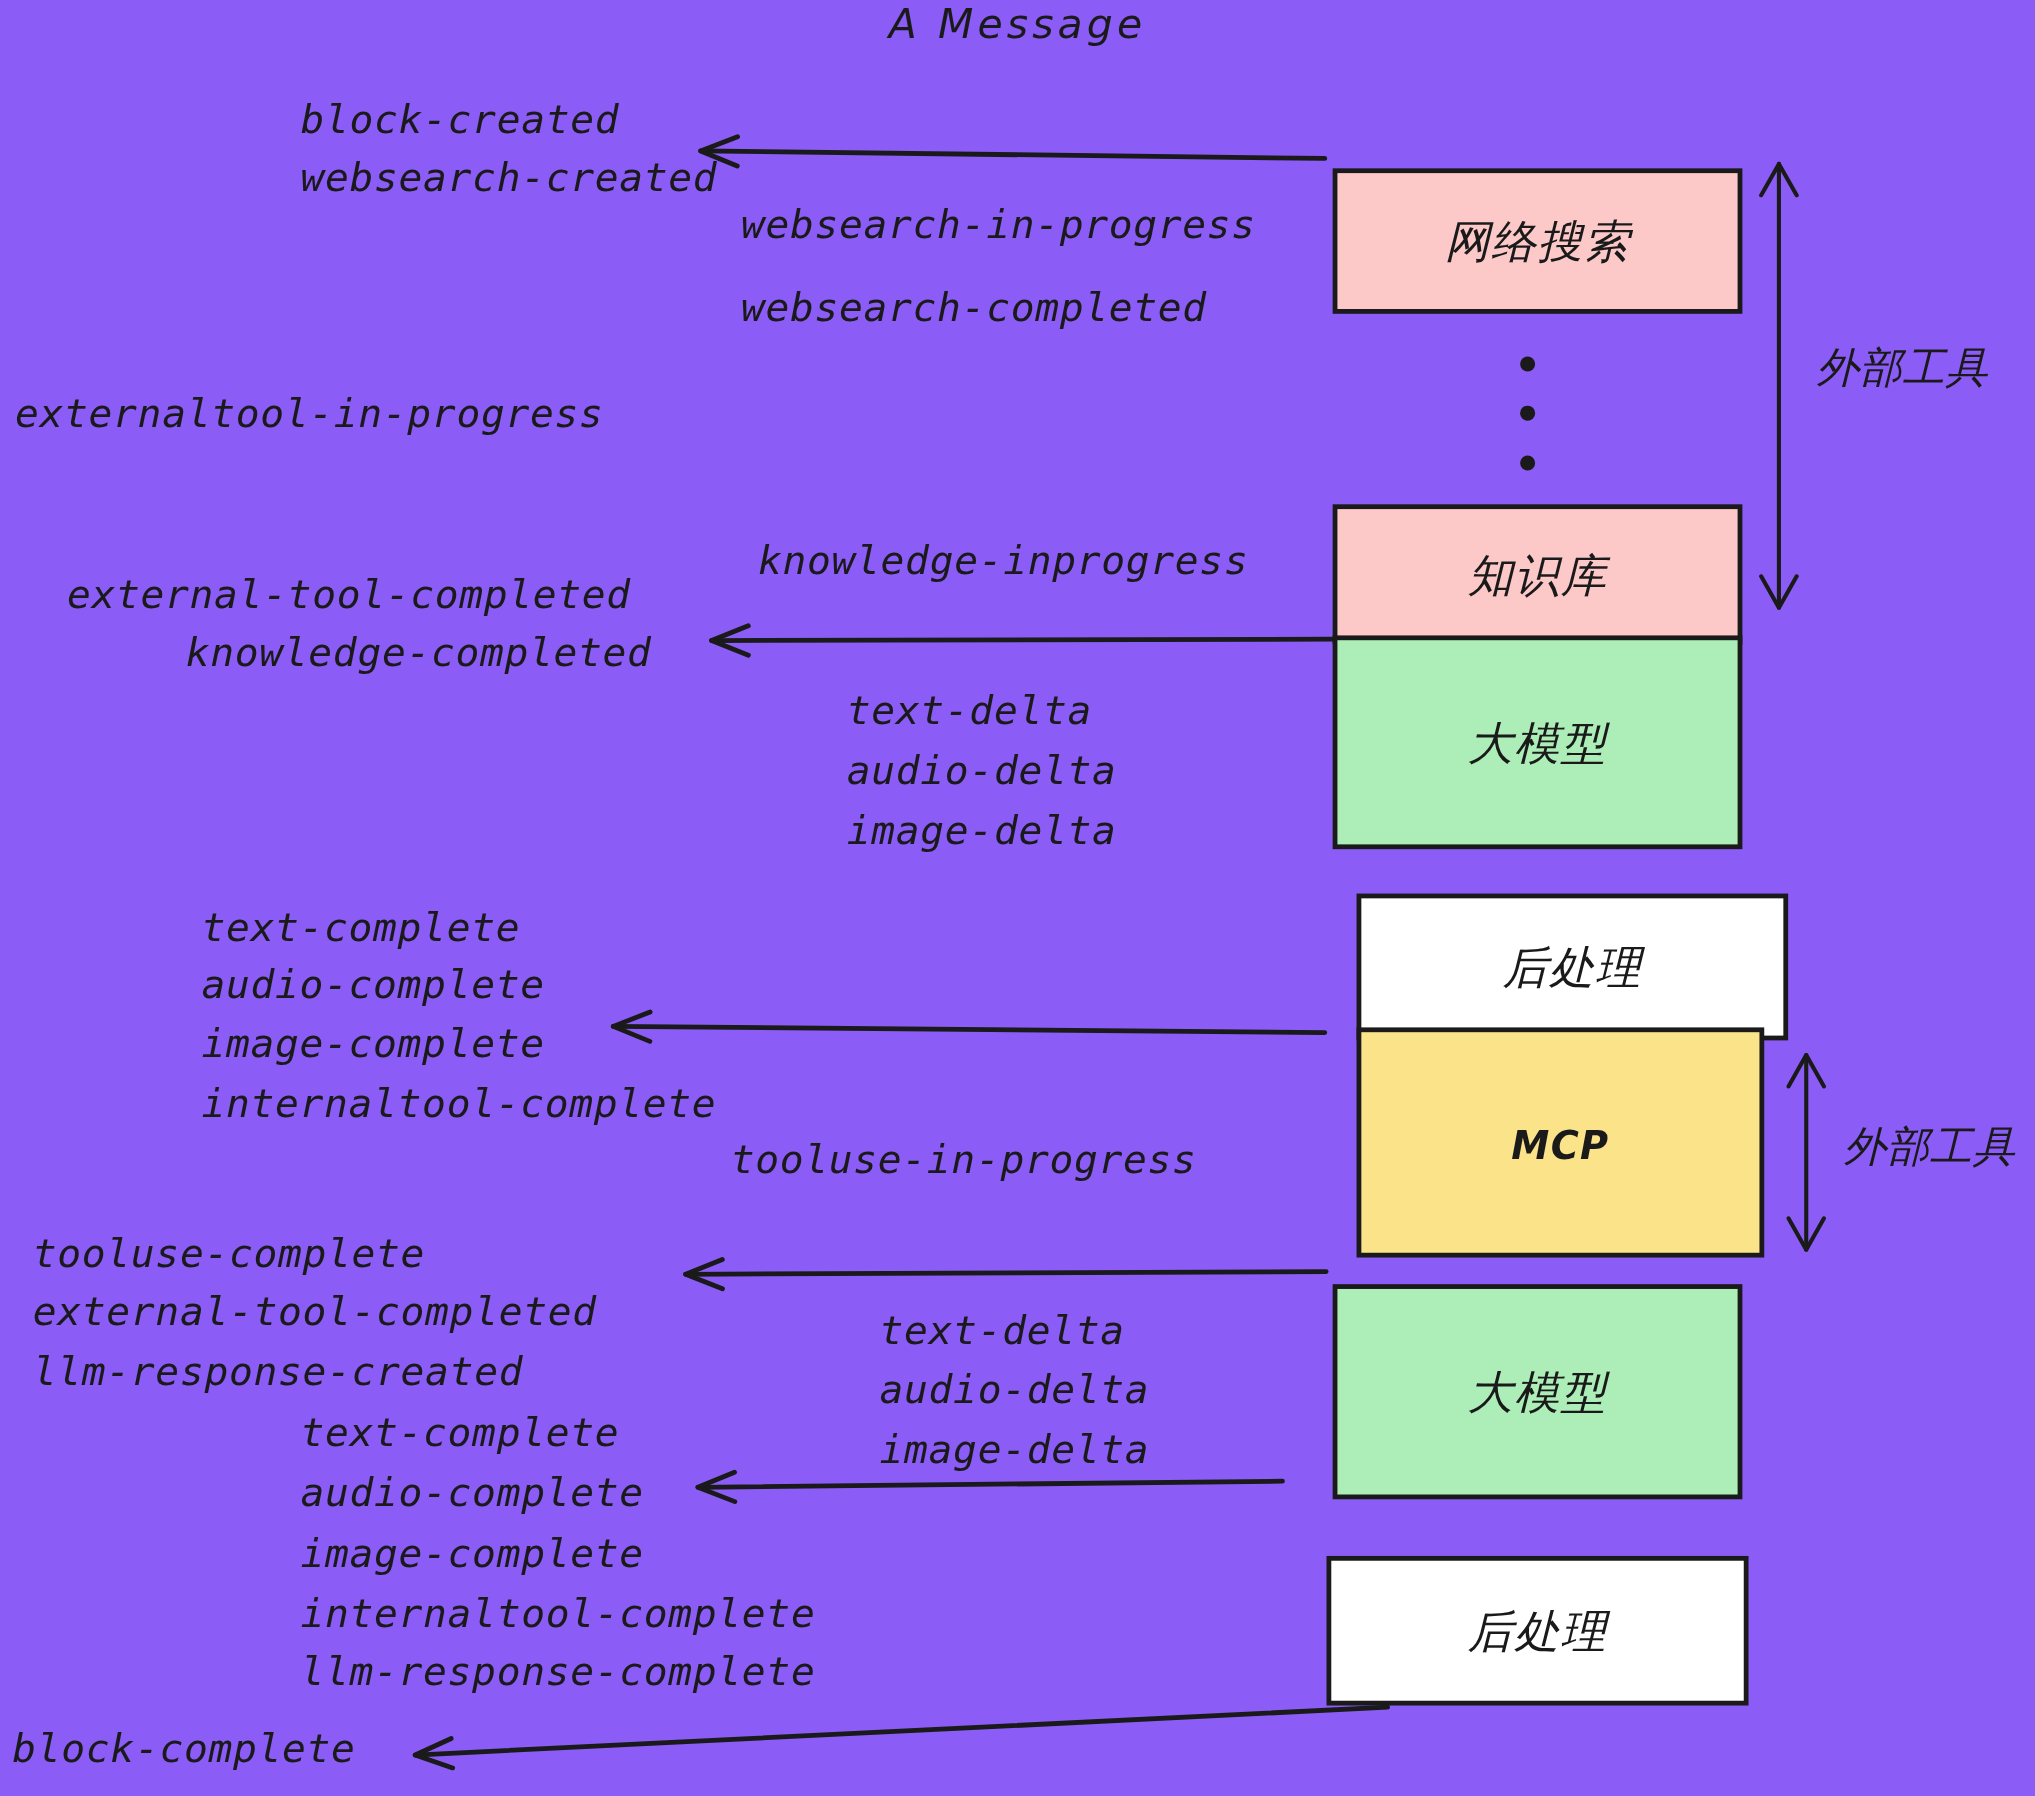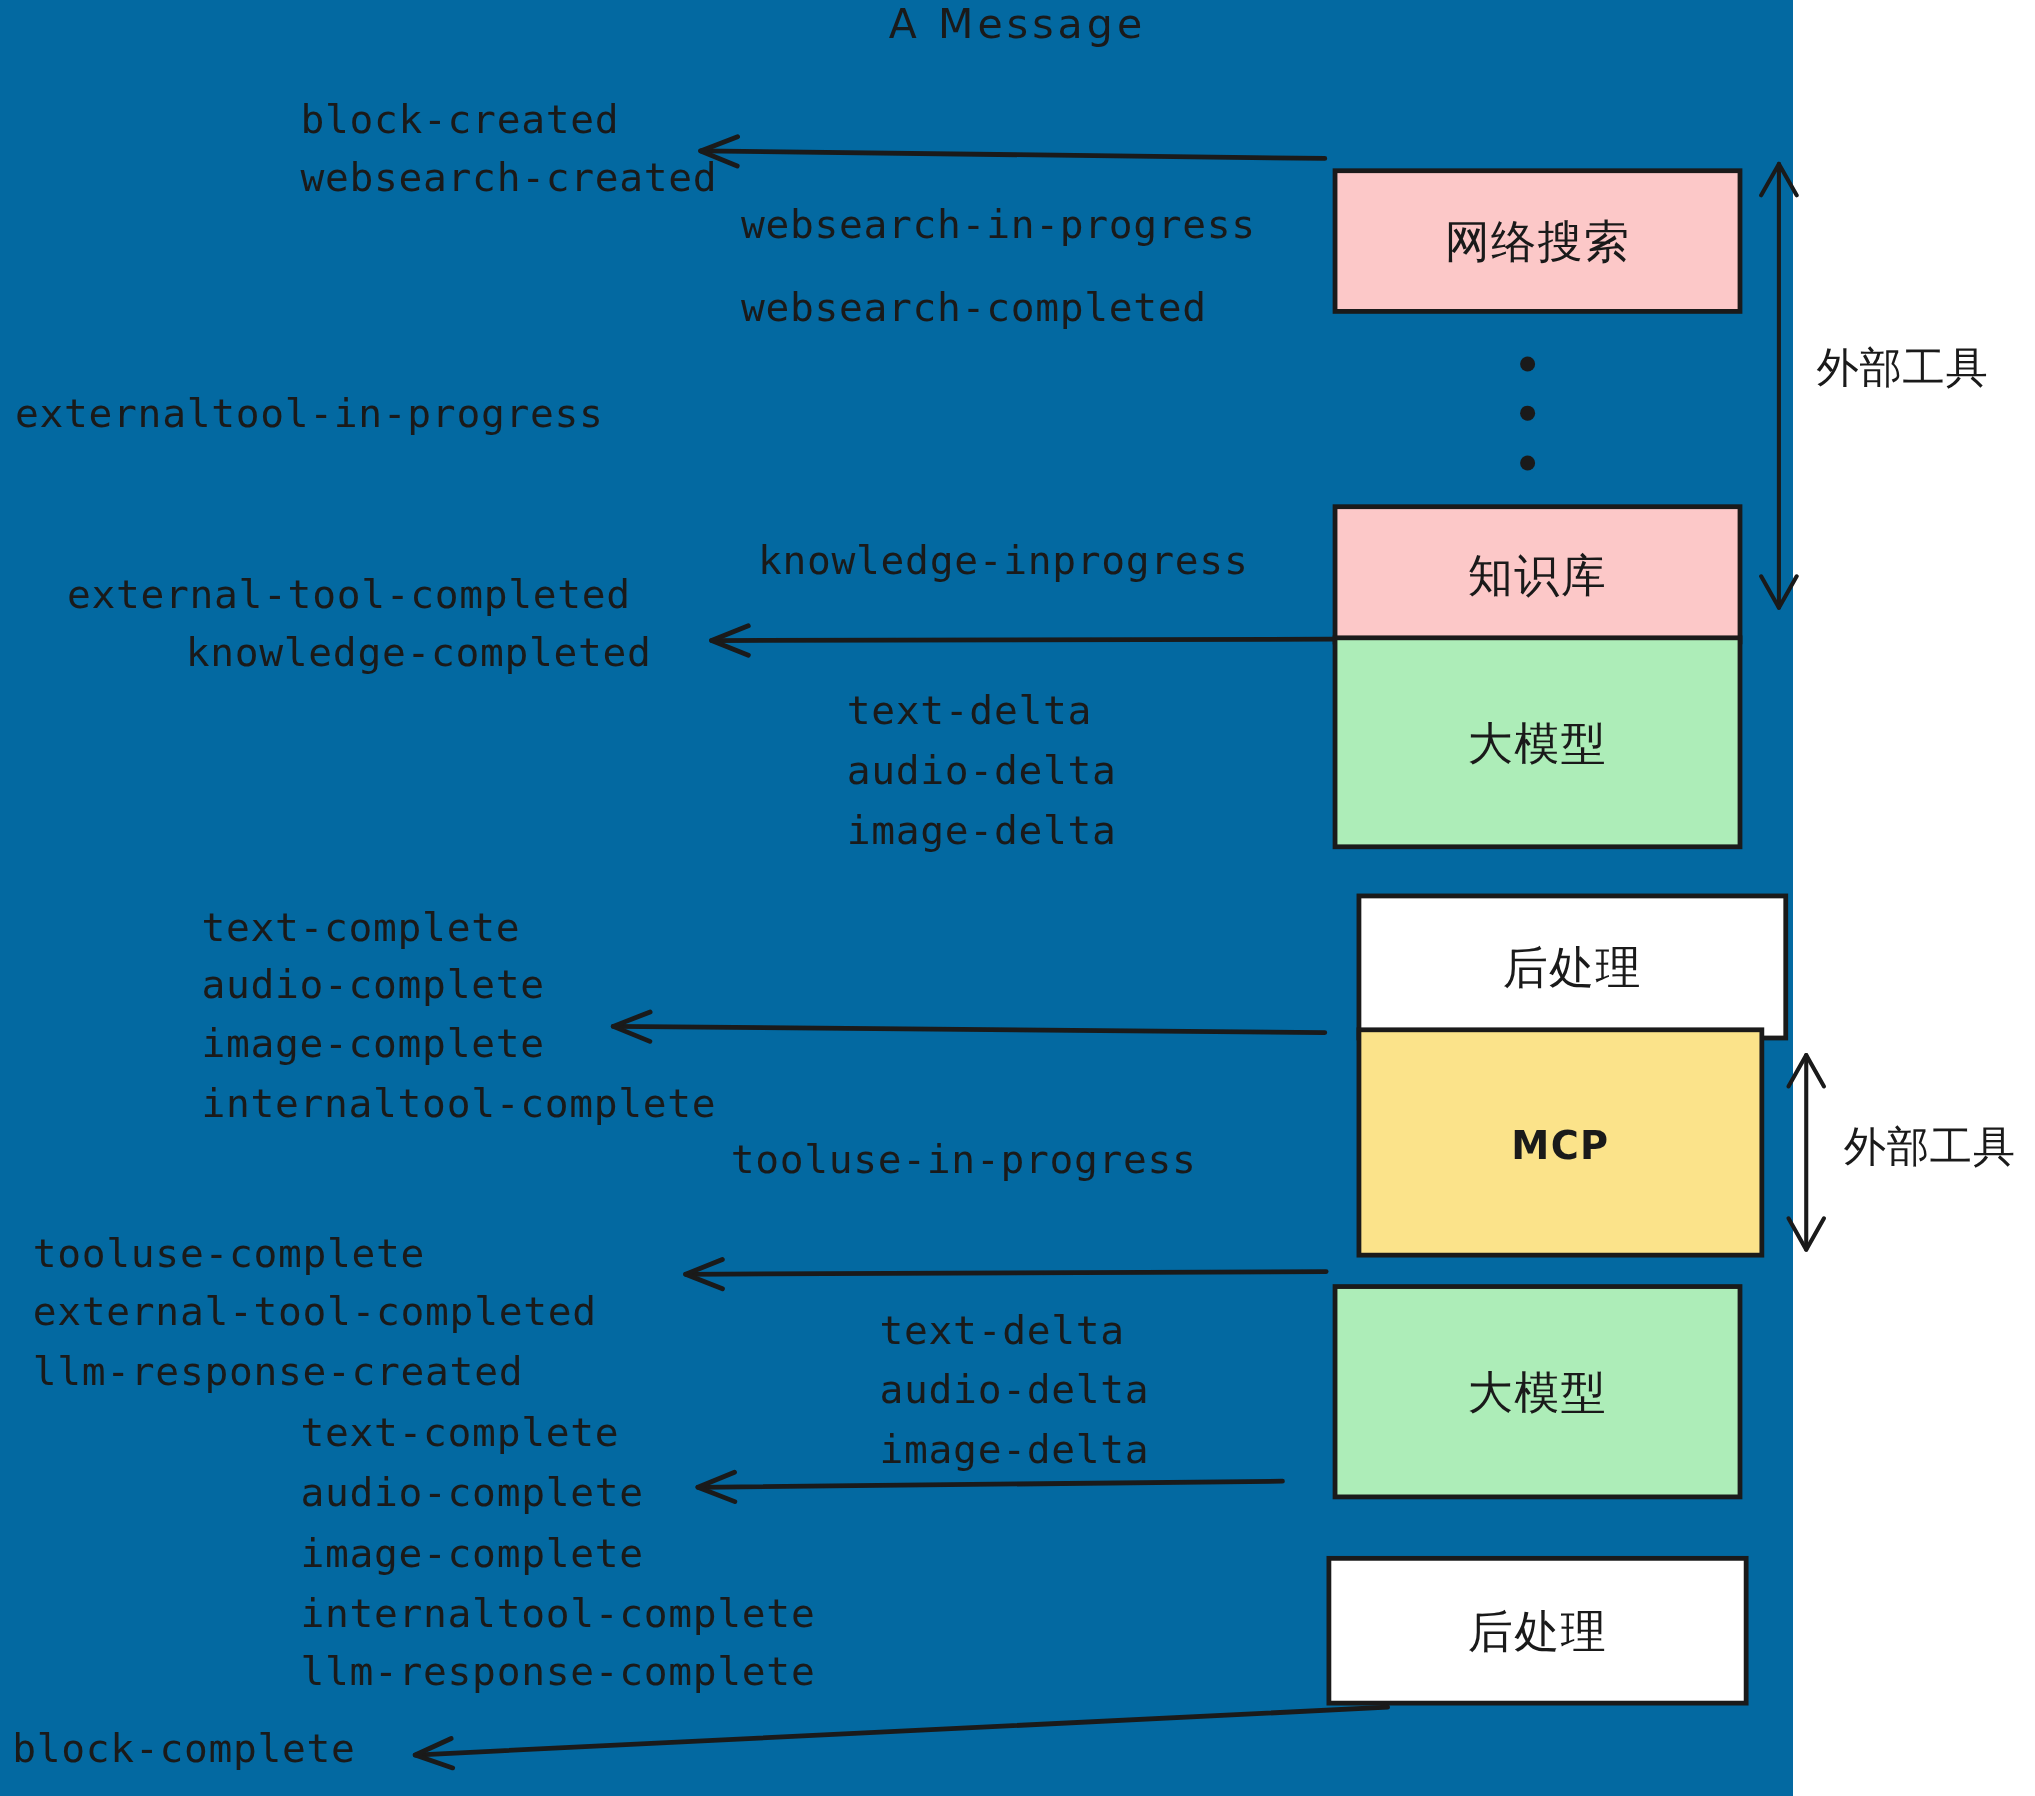--- a/index.html
+++ b/index.html
@@ -8,23 +8,24 @@
     background: #ffffff;
   }
   body {
     width: 2035px;
     height: 1796px;
     font-family: "DejaVu Sans Mono", monospace;
     overflow: hidden;
   }
   #diagram-root {
     position: relative;
-    width: 1793px;
+    width: 2035px;
     height: 1796px;
-    background: #0369a1;
+    background: #8b5cf6;
+    font-style: italic;
   }
   svg.layer {
     position: absolute;
     top: 0;
     left: 0;
     width: 2035px;
     height: 1796px;
   }
   .evt {
     font-family: "DejaVu Sans Mono", "Liberation Mono", monospace;

